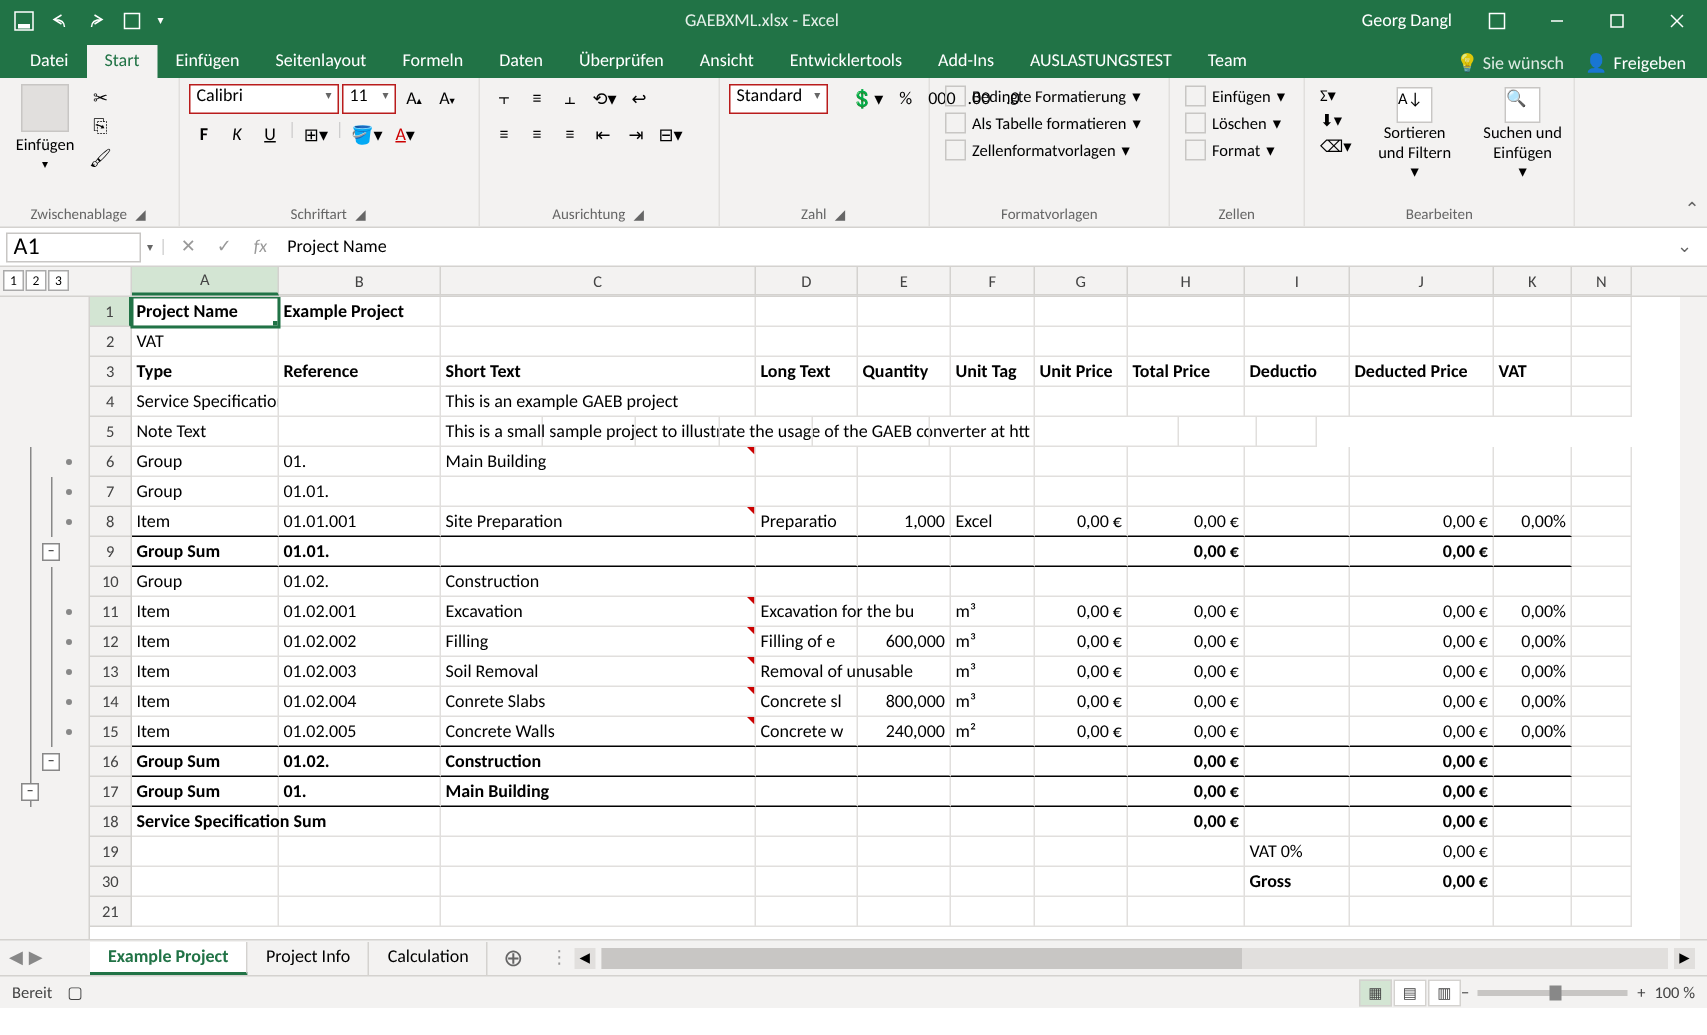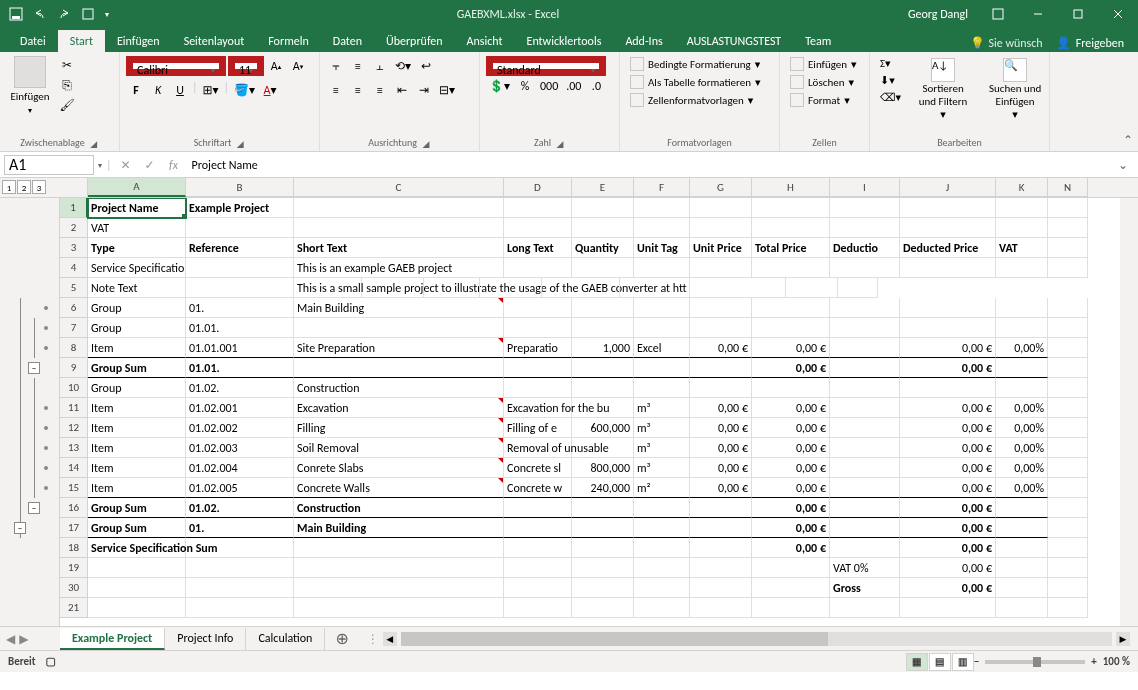--- a/index.html
+++ b/index.html
@@ -23,21 +23,21 @@
 
 
 .ribbon { height: 100px; background: #f3f2f1; border-bottom: 1px solid #d4d2cf; display: flex; }
 .group { border-right: 1px solid #e1dfdd; padding: 4px 6px 2px 6px; display: flex; flex-direction: column; justify-content: space-between; }
 .group-label { text-align: center; font-size: 10px; color: #666; padding-top: 2px; display: flex; justify-content: center; gap: 4px; align-items: center; }
 .group-body { display: flex; gap: 4px; align-items: flex-start; flex: 1; }
 .big-btn { width: 48px; display: flex; flex-direction: column; align-items: center; gap: 2px; cursor: pointer; font-size: 11px; }
 .big-ico { width: 32px; height: 32px; background: #e1dfdd; border: 1px solid #c8c6c4; }
 .small-stack { display: flex; flex-direction: column; gap: 2px; }
 .small-btn { width: 18px; height: 18px; border: 1px solid transparent; cursor: pointer; display: flex; align-items: center; justify-content: center; }
-.dropdown { border: 7px solid #b91c1c; background: #fff; height: 20px; padding: 0 16px 0 4px; font-size: 12px; position: relative; cursor: pointer; }
+.dropdown { border: 1px solid #b91c1c; background: #fff; height: 20px; padding: 0 16px 0 4px; font-size: 12px; position: relative; cursor: pointer; }
 .dropdown::after { content: "▾"; position: absolute; right: 4px; top: 2px; font-size: 8px; color: #666; }
 .btn-row { display: flex; gap: 2px; }
 .rib-btn { min-width: 20px; height: 20px; border: 1px solid transparent; cursor: pointer; display: flex; align-items: center; justify-content: center; padding: 0 2px; font-size: 12px; }
 .rib-btn.bold { font-weight: bold; }
 .rib-btn.italic { font-style: italic; }
 .rib-btn.under { text-decoration: underline; }
 .launcher { width: 10px; height: 10px; font-size: 9px; color: #666; cursor: pointer; }
 .med-btn { display: flex; flex-direction: column; align-items: center; font-size: 11px; cursor: pointer; padding: 2px 4px; }
 .med-ico { width: 24px; height: 24px; border: 1px solid #c8c6c4; background: #fff; }
 .text-btn { display: flex; align-items: center; gap: 4px; font-size: 11px; cursor: pointer; padding: 1px 4px; white-space: nowrap; }
@@ -95,21 +95,21 @@
 .sheet-tabs { display: flex; }
 .sheet-tab { padding: 3px 12px; border-right: 1px solid #d4d2cf; cursor: pointer; font-size: 12px; }
 .sheet-tab.active { background: #fff; border-bottom: 2px solid #217346; font-weight: bold; color: #217346; }
 .add-sheet { padding: 0 10px; cursor: pointer; font-size: 16px; color: #666; }
 .hscroll-wrap { flex: 1; display: flex; align-items: center; padding: 0 8px; gap: 4px; }
 .hscroll { flex: 1; height: 14px; background: #e1dfdd; position: relative; }
 .hscroll-thumb { position: absolute; left: 0; width: 60%; height: 100%; background: #c8c6c4; }
 .hscroll-arrow { width: 14px; height: 14px; background: #e1dfdd; cursor: pointer; display: flex; align-items: center; justify-content: center; font-size: 9px; }
 
 
-.statusbar { height: 22px; background: #f3f2f1; border-top: 1px solid #d4d2cf; display: flex; align-items: center; padding: 0 8px; font-size: 11px; color: #444; font-weight: bold; }
+.statusbar { height: 22px; background: #f3f2f1; border-top: 1px solid #d4d2cf; display: flex; align-items: center; padding: 0 8px; font-size: 11px; color: #444; }
 .status-left { flex: 1; display: flex; gap: 10px; align-items: center; }
 .view-btns { display: flex; gap: 1px; }
 .view-btn { width: 22px; height: 18px; border: 1px solid #d4d2cf; background: #fff; cursor: pointer; display: flex; align-items: center; justify-content: center; font-size: 10px; }
 .view-btn.active { background: #d3e5d3; }
 .zoom { display: flex; align-items: center; gap: 6px; }
 .zoom-slider { width: 100px; height: 4px; background: #c8c6c4; position: relative; }
 .zoom-thumb { position: absolute; left: 48px; top: -3px; width: 8px; height: 10px; background: #888; }
 .zoom-btn { cursor: pointer; }
 
 svg { pointer-events: none; }
@@ -243,21 +243,21 @@
         <div class="rib-btn">⊟▾</div>
       </div>
     </div>
     <div class="group-label">
         <span>Ausrichtung</span>
         <span class="launcher">◢</span>
       </div>
   </div>
 
   <div class="group" style="width:140px">
-    <div class="group-body" style="flex-direction:column;gap:0">
+    <div class="group-body" style="flex-direction:row;gap:13px">
       <div class="dropdown" style="width:120px">Standard</div>
       <div class="btn-row">
         <div class="rib-btn">💲▾</div>
         <div class="rib-btn">%</div>
         <div class="rib-btn">000</div>
         <div class="rib-btn">.00</div>
         <div class="rib-btn">.0</div>
       </div>
     </div>
     <div class="group-label">

